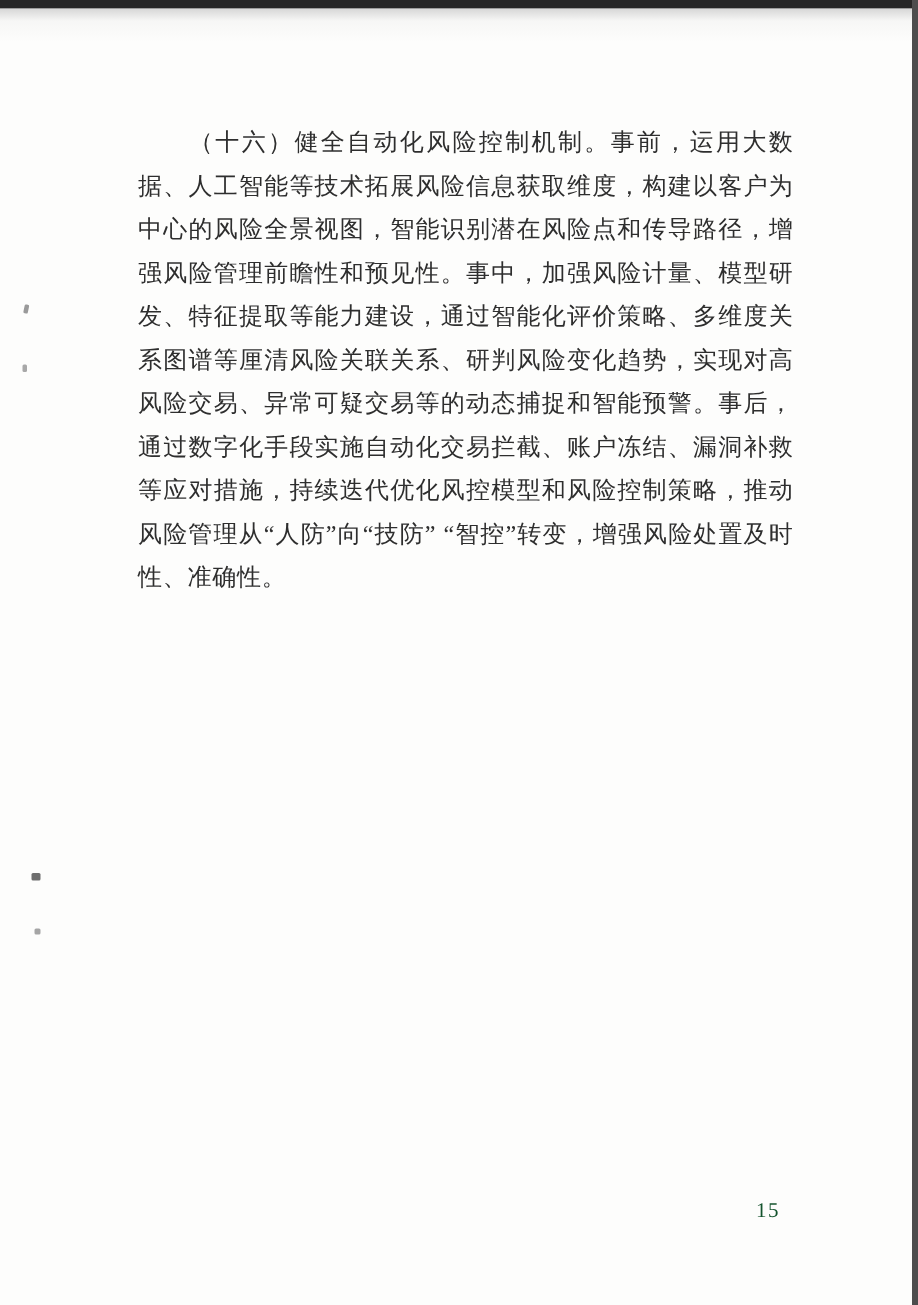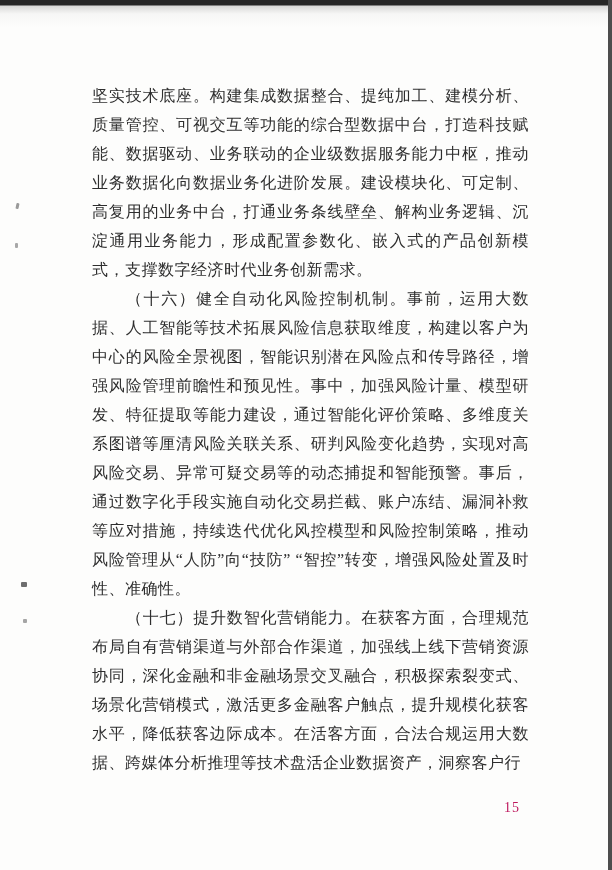--- a/index.html
+++ b/index.html
@@ -65,41 +65,39 @@
   }
   .para.indent { text-indent: 34px; }
   .lead { font-weight: 400; }
 
   .page-number {
     position: absolute;
     right: 92px;
     top: 800px;
     font-size: 14px;
     letter-spacing: 1px;
-    color: #be185d;
+    color: #14532d;
   }
 </style>
 </head>
 <body>
 
 <div class="page">
 
   <div class="scan-bar-top"></div>
   <div class="scan-edge-right"></div>
 
   <div class="speck s1"></div>
   <div class="speck s2"></div>
   <div class="speck s3"></div>
   <div class="speck s4"></div>
 
   <div class="text-block">
 
-    <p class="para"><span>坚实技术底座。构建集成数据整合、提纯加工、建模分析、质量管控、可视交互等功能的综合型数据中台，打造科技赋能、数据驱动、业务联动的企业级数据服务能力中枢，推动业务数据化向数据业务化进阶发展。建设模块化、可定制、高复用的业务中台，打通业务条线壁垒、解构业务逻辑、沉淀通用业务能力，形成配置参数化、嵌入式的产品创新模式，支撑数字经济时代业务创新需求。</span></p>
 
     <p class="para indent"><b class="lead">（十六）健全自动化风险控制机制。</b><span>事前，运用大数据、人工智能等技术拓展风险信息获取维度，构建以客户为中心的风险全景视图，智能识别潜在风险点和传导路径，增强风险管理前瞻性和预见性。事中，加强风险计量、模型研发、特征提取等能力建设，通过智能化评价策略、多维度关系图谱等厘清风险关联关系、研判风险变化趋势，实现对高风险交易、异常可疑交易等的动态捕捉和智能预警。事后，通过数字化手段实施自动化交易拦截、账户冻结、漏洞补救等应对措施，持续迭代优化风控模型和风险控制策略，推动风险管理从“人防”向“技防” “智控”转变，增强风险处置及时性、准确性。</span></p>
 
-    <p class="para indent"><b class="lead">（十七）提升数智化营销能力。</b><span>在获客方面，合理规范布局自有营销渠道与外部合作渠道，加强线上线下营销资源协同，深化金融和非金融场景交叉融合，积极探索裂变式、场景化营销模式，激活更多金融客户触点，提升规模化获客水平，降低获客边际成本。在活客方面，合法合规运用大数据、跨媒体分析推理等技术盘活企业数据资产，洞察客户行</span></p>
 
   </div>
 
   <div class="page-number">15</div>
 
 </div>
 
 </body></html>

